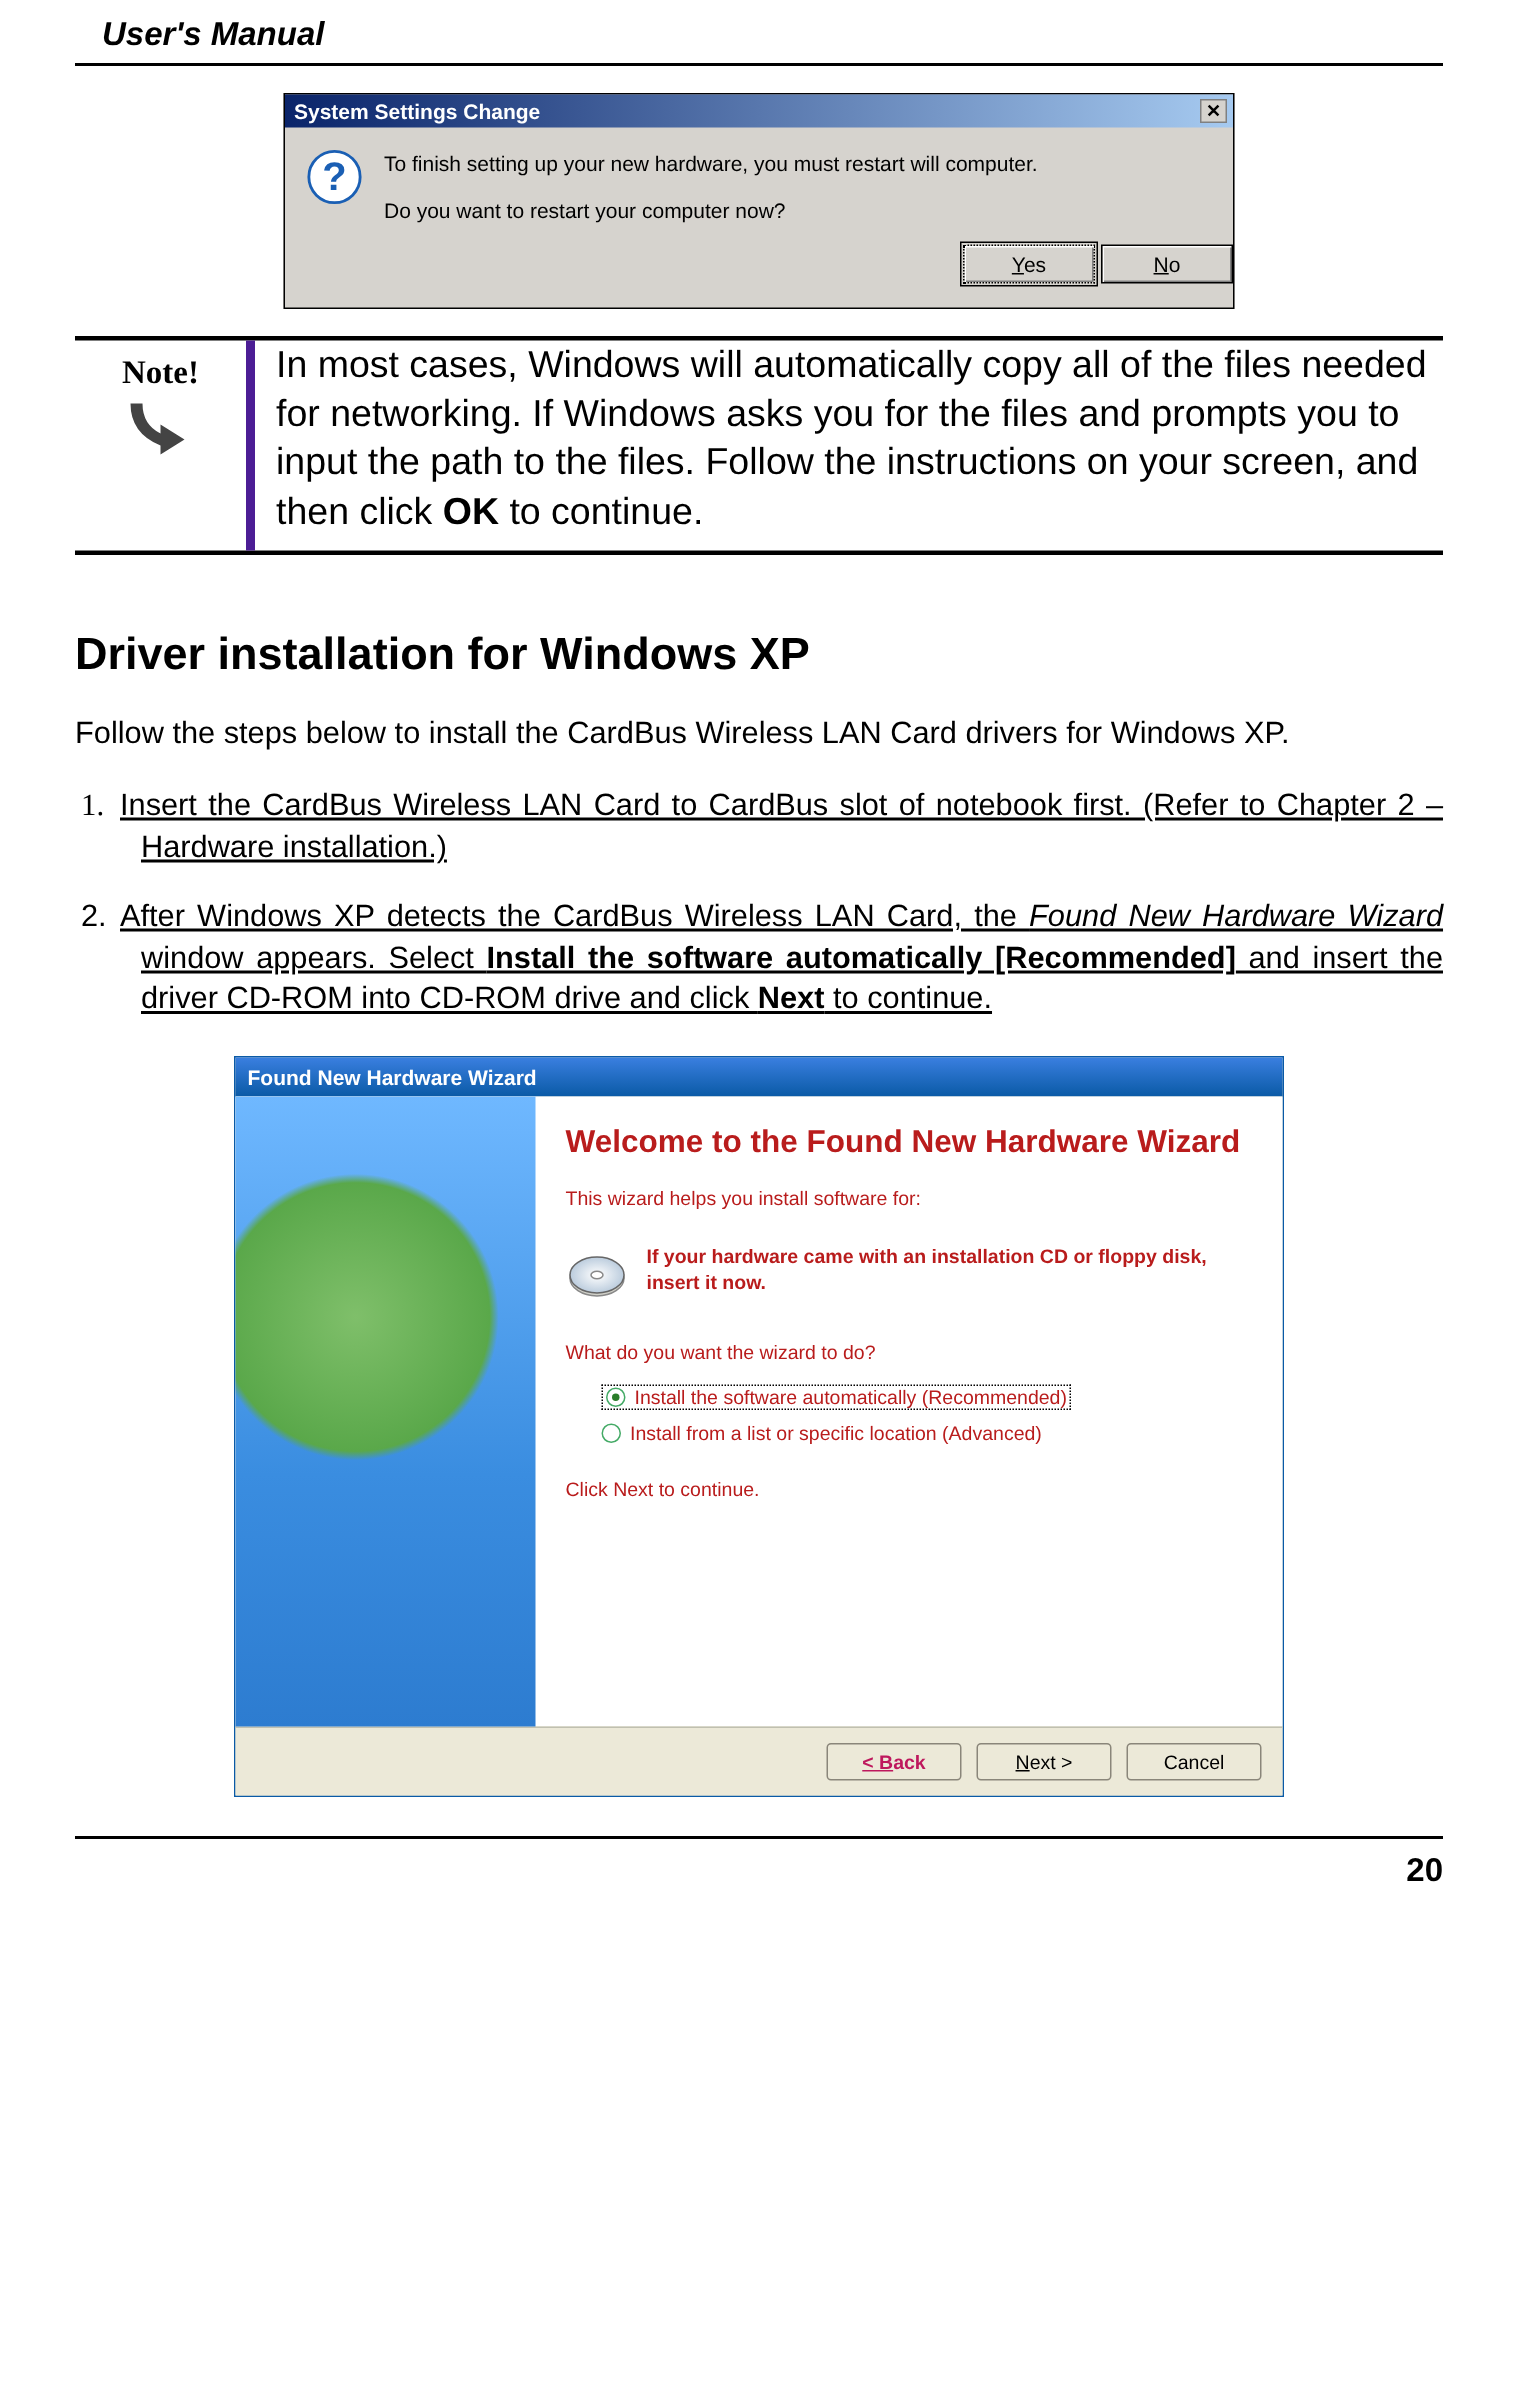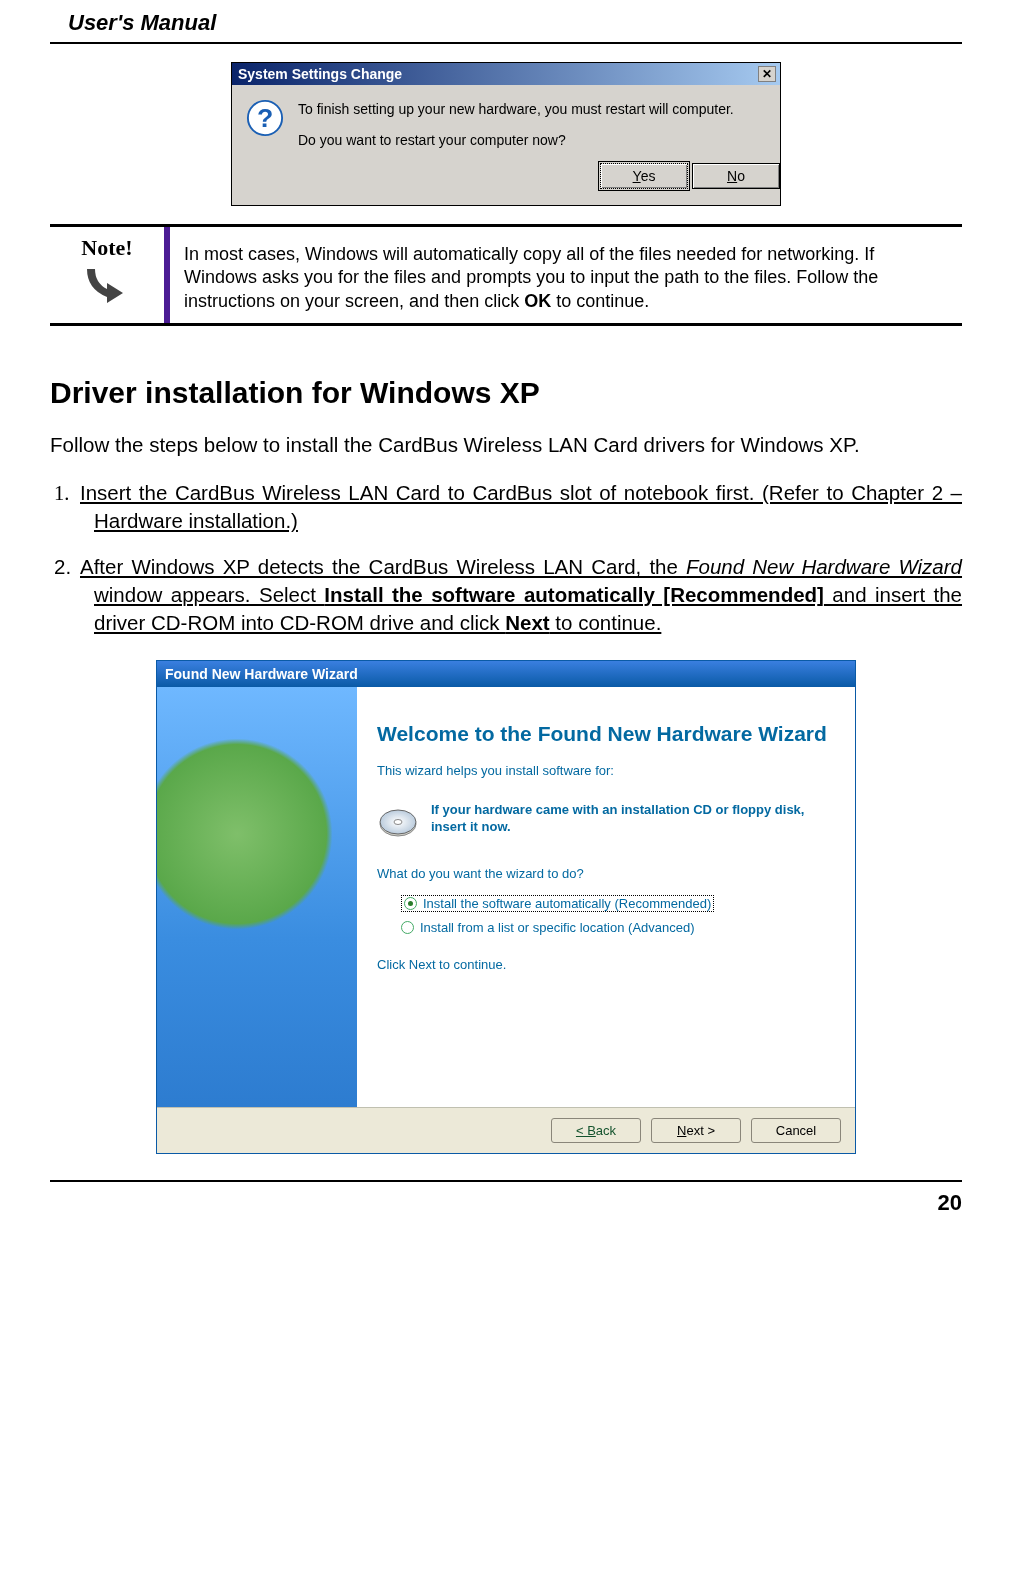--- a/index.html
+++ b/index.html
@@ -26,21 +26,21 @@
     border-top: 2px solid #000;
     margin: 0 0 18px 0;
   }
   hr.rule2 {
     border: none;
     border-top: 2px solid #000;
     margin: 0;
   }
   
   .dlg1 {
-    width: 550px;
+    width: 634px;
     margin: 0 auto 18px auto;
     border: 1px solid #000;
     background: #d6d3ce;
     font-family: Tahoma, sans-serif;
     font-size: 14px;
   }
   .dlg1-titlebar {
     display: flex;
     align-items: center;
     justify-content: space-between;
@@ -108,22 +108,22 @@
     font-weight: bold;
     font-size: 22px;
   }
   .note-icon {
     margin-top: 4px;
     width: 56px; height: 40px;
     margin-left: auto; margin-right: auto;
   }
   .note-right {
     flex: 1;
-    padding: 16px 10px 10px 14px;
-    font-size: 18px;
+    padding: 0 10px 10px 14px;
+    font-size: 25px;
     line-height: 1.3;
   }
   .note-right b { font-weight: bold; }
 
   
   .section-title {
     font-size: 30px;
     font-weight: bold;
     margin: 0 0 22px 0;
   }
@@ -172,22 +172,21 @@
   .dlg2-side {
     width: 200px;
     background:
       radial-gradient(circle at 40% 35%, #7fbf6a 0%, #5aa84a 30%, transparent 32%),
       linear-gradient(to bottom, #6fb8ff, #3a8de0 60%, #2d7cd0);
     min-height: 420px;
   }
   .dlg2-main {
     flex: 1;
     padding: 18px 20px 12px 20px;
-    color: #0369a1;
-    margin-top: 16px;
+    color: #b91c1c;
   }
   .dlg2-h {
     font-size: 21px;
     font-weight: bold;
     margin: 0 0 16px 0;
     line-height: 1.25;
   }
   .dlg2-p { margin: 0 0 10px 0; font-size: 13px; }
   .dlg2-indent { margin-left: 24px; }
   .cd-row {
@@ -231,21 +230,21 @@
   }
   .xpbtn {
     min-width: 90px;
     padding: 4px 12px;
     background: #ece9d8;
     border: 1px solid #8a867a;
     border-radius: 3px;
     font-size: 13px;
     text-align: center;
   }
-  .xpbtn.disabled { color: #14532d; }
+  .xpbtn.disabled { color: #be185d; font-weight: bold; }
 
   
   .page-footer {
     display: flex;
     justify-content: flex-end;
     font-weight: bold;
     font-size: 22px;
     margin-top: 8px;
   }
 </style>

